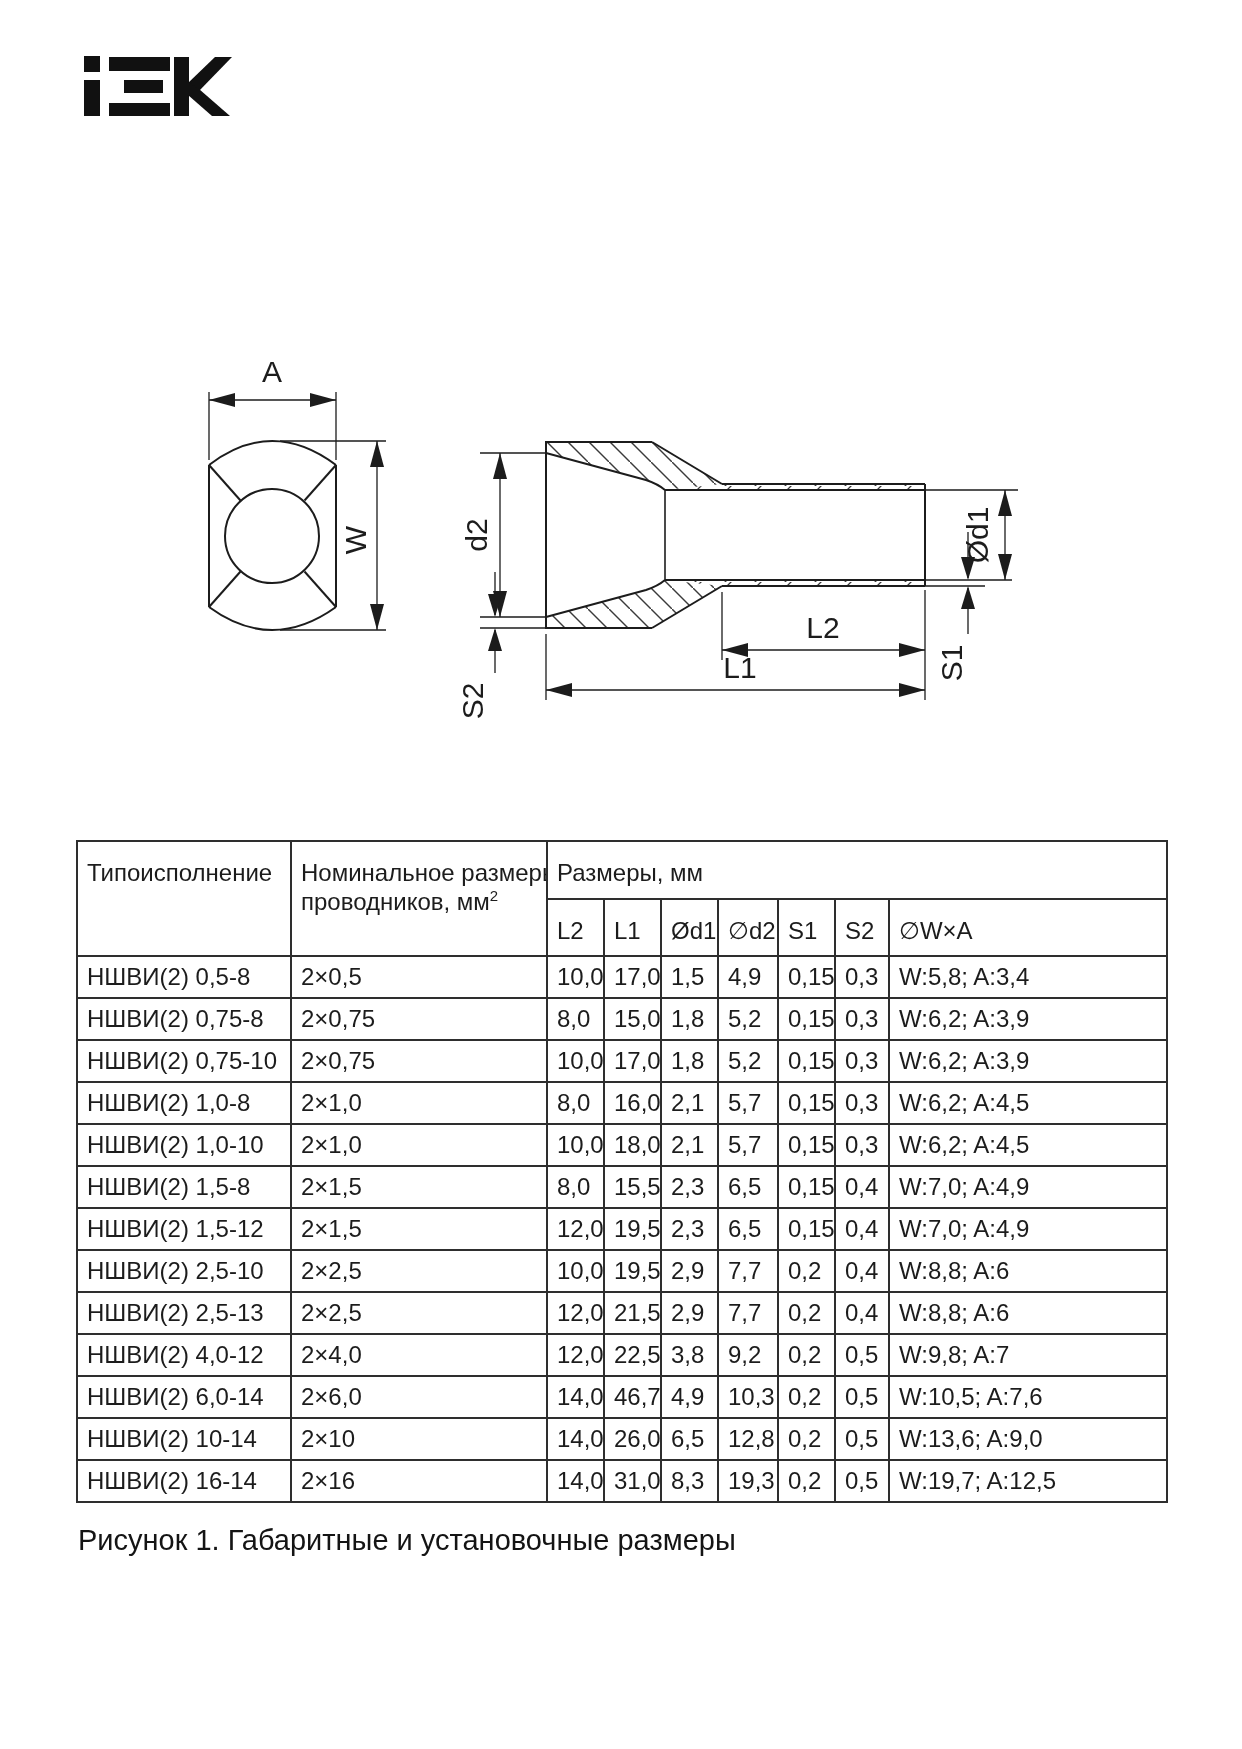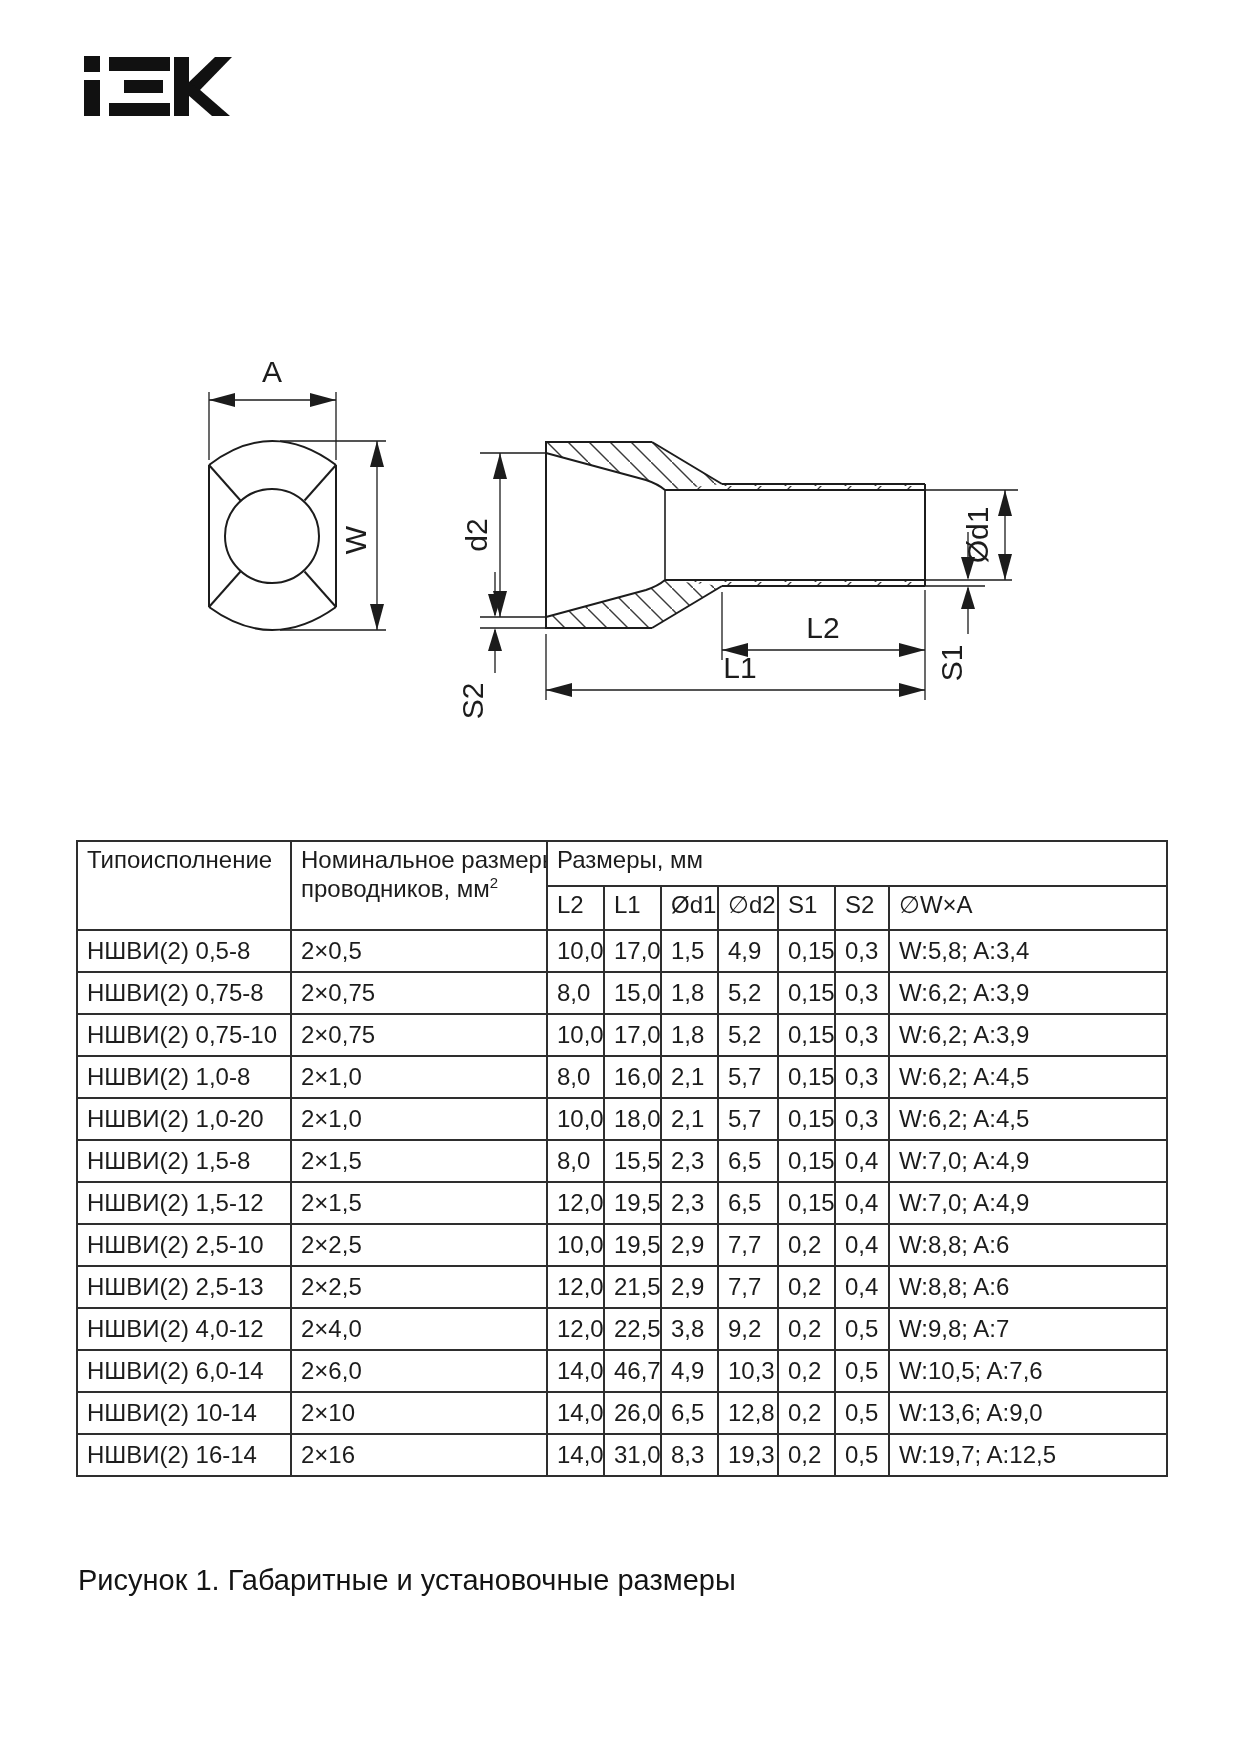--- a/index.html
+++ b/index.html
@@ -8,26 +8,26 @@
 
   #logo{position:absolute;left:84px;top:52px;width:150px;height:68px;}
 
   #figure{position:absolute;left:150px;top:350px;width:900px;height:380px;}
   #figure text{font-family:"Liberation Sans","DejaVu Sans",sans-serif;font-size:30px;fill:#1c1c1c;}
 
   #dimtable{position:absolute;left:76px;top:840px;width:1090px;border-collapse:collapse;
             table-layout:fixed;font-size:24px;color:#1c1c1c;}
   #dimtable th,#dimtable td{border:2px solid #2e2e2e;font-weight:normal;text-align:left;
             padding:0 4px 0 9px;white-space:nowrap;overflow:hidden;}
-  #dimtable thead th{vertical-align:top;padding-top:4px;height:39px;margin-top:12px;}
+  #dimtable thead th{vertical-align:top;padding-top:17px;height:39px;margin-top:12px;}
   #dimtable thead tr.sub th{height:38px;}
   #dimtable tbody td{height:40px;vertical-align:middle;}
   #dimtable sup{font-size:15px;}
 
-  #caption{position:absolute;left:78px;top:1524px;font-size:29px;color:#141414;margin-top:40px;}
+  #caption{position:absolute;left:78px;top:1524px;font-size:29px;color:#141414;}
 </style>
 </head>
 <body>
 
 <div id="page">
 
   <svg id="logo" viewBox="0 0 150 66" aria-label="IEK">
     <g fill="#111111">
       <rect x="0" y="3" width="16" height="16"></rect>
       <rect x="0" y="27" width="16" height="36"></rect>
@@ -205,21 +205,21 @@
           <td>2×1,0</td>
           <td>8,0</td>
           <td>16,0</td>
           <td>2,1</td>
           <td>5,7</td>
           <td>0,15</td>
           <td>0,3</td>
           <td>W:6,2; A:4,5</td>
         </tr>
         <tr>
-          <td>НШВИ(2) 1,0-20</td>
+          <td>НШВИ(2) 1,0-10</td>
           <td>2×1,0</td>
           <td>10,0</td>
           <td>18,0</td>
           <td>2,1</td>
           <td>5,7</td>
           <td>0,15</td>
           <td>0,3</td>
           <td>W:6,2; A:4,5</td>
         </tr>
         <tr>

